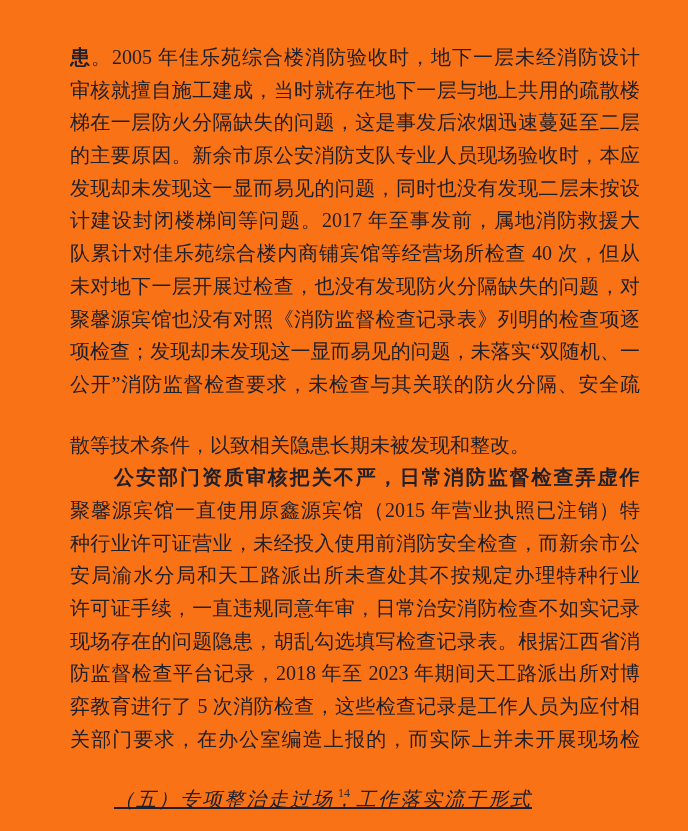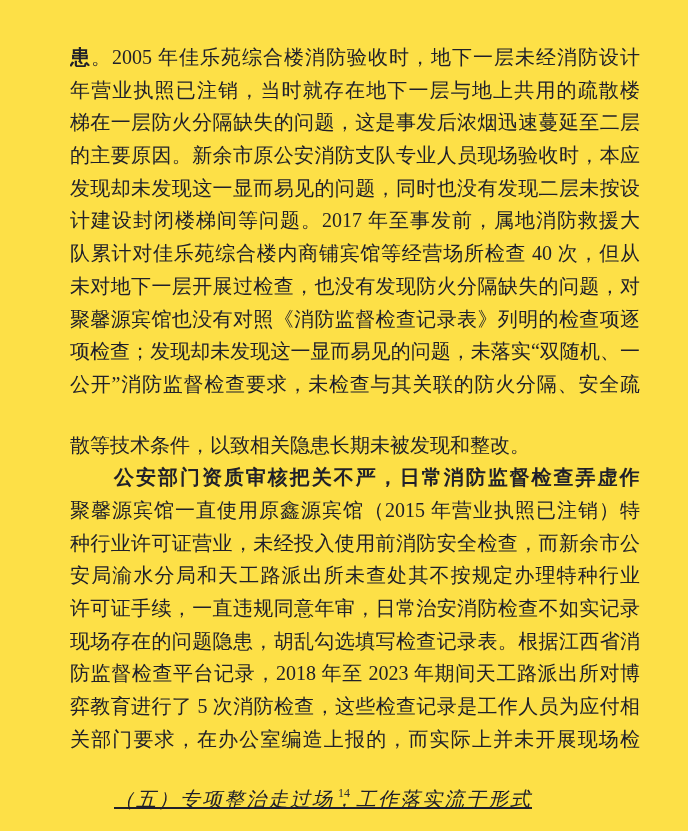--- a/index.html
+++ b/index.html
@@ -5,21 +5,21 @@
   html, body {
     margin: 0;
     padding: 0;
     background: #ffffff;
     font-family: "Liberation Serif", "DejaVu Serif", serif;
   }
   .page {
     position: relative;
     width: 688px;
     height: 831px;
-    background: #fde047;
+    background: #f97316;
     overflow: hidden;
   }
   .text-block {
     position: absolute;
     left: 70px;
     top: 41px;
     width: 570px;
   }
   .line {
     font-size: 20px;
@@ -70,21 +70,21 @@
     color: #2a2a34;
     font-family: "Liberation Serif", "DejaVu Serif", serif;
   }
 </style>
 </head>
 <body>
 
 <div class="page">
   <div class="text-block">
       <div class="line"><span class="bold">患</span><span>。2005 年佳乐苑综合楼消防验收时，地下一层未经消防设计</span></div>
-      <div class="line"><span>年营业执照已注销，当时就存在地下一层与地上共用的疏散楼</span></div>
+      <div class="line"><span>审核就擅自施工建成，当时就存在地下一层与地上共用的疏散楼</span></div>
       <div class="line"><span>梯在一层防火分隔缺失的问题，这是事发后浓烟迅速蔓延至二层</span></div>
       <div class="line"><span>的主要原因。新余市原公安消防支队专业人员现场验收时，本应</span></div>
       <div class="line"><span>发现却未发现这一显而易见的问题，同时也没有发现二层未按设</span></div>
       <div class="line"><span>计建设封闭楼梯间等问题。2017 年至事发前，属地消防救援大</span></div>
       <div class="line"><span>队累计对佳乐苑综合楼内商铺宾馆等经营场所检查 40 次，但从</span></div>
       <div class="line"><span>未对地下一层开展过检查，也没有发现防火分隔缺失的问题，对</span></div>
       <div class="line"><span>聚馨源宾馆也没有对照《消防监督检查记录表》列明的检查项逐</span></div>
       <div class="line"><span>项检查；发现却未发现这一显而易见的问题，未落实“双随机、一</span></div>
       <div class="line"><span>公开”消防监督检查要求，未检查与其关联的防火分隔、安全疏</span></div>
       <div class="line natural"><span>散等技术条件，以致相关隐患长期未被发现和整改。</span></div>

